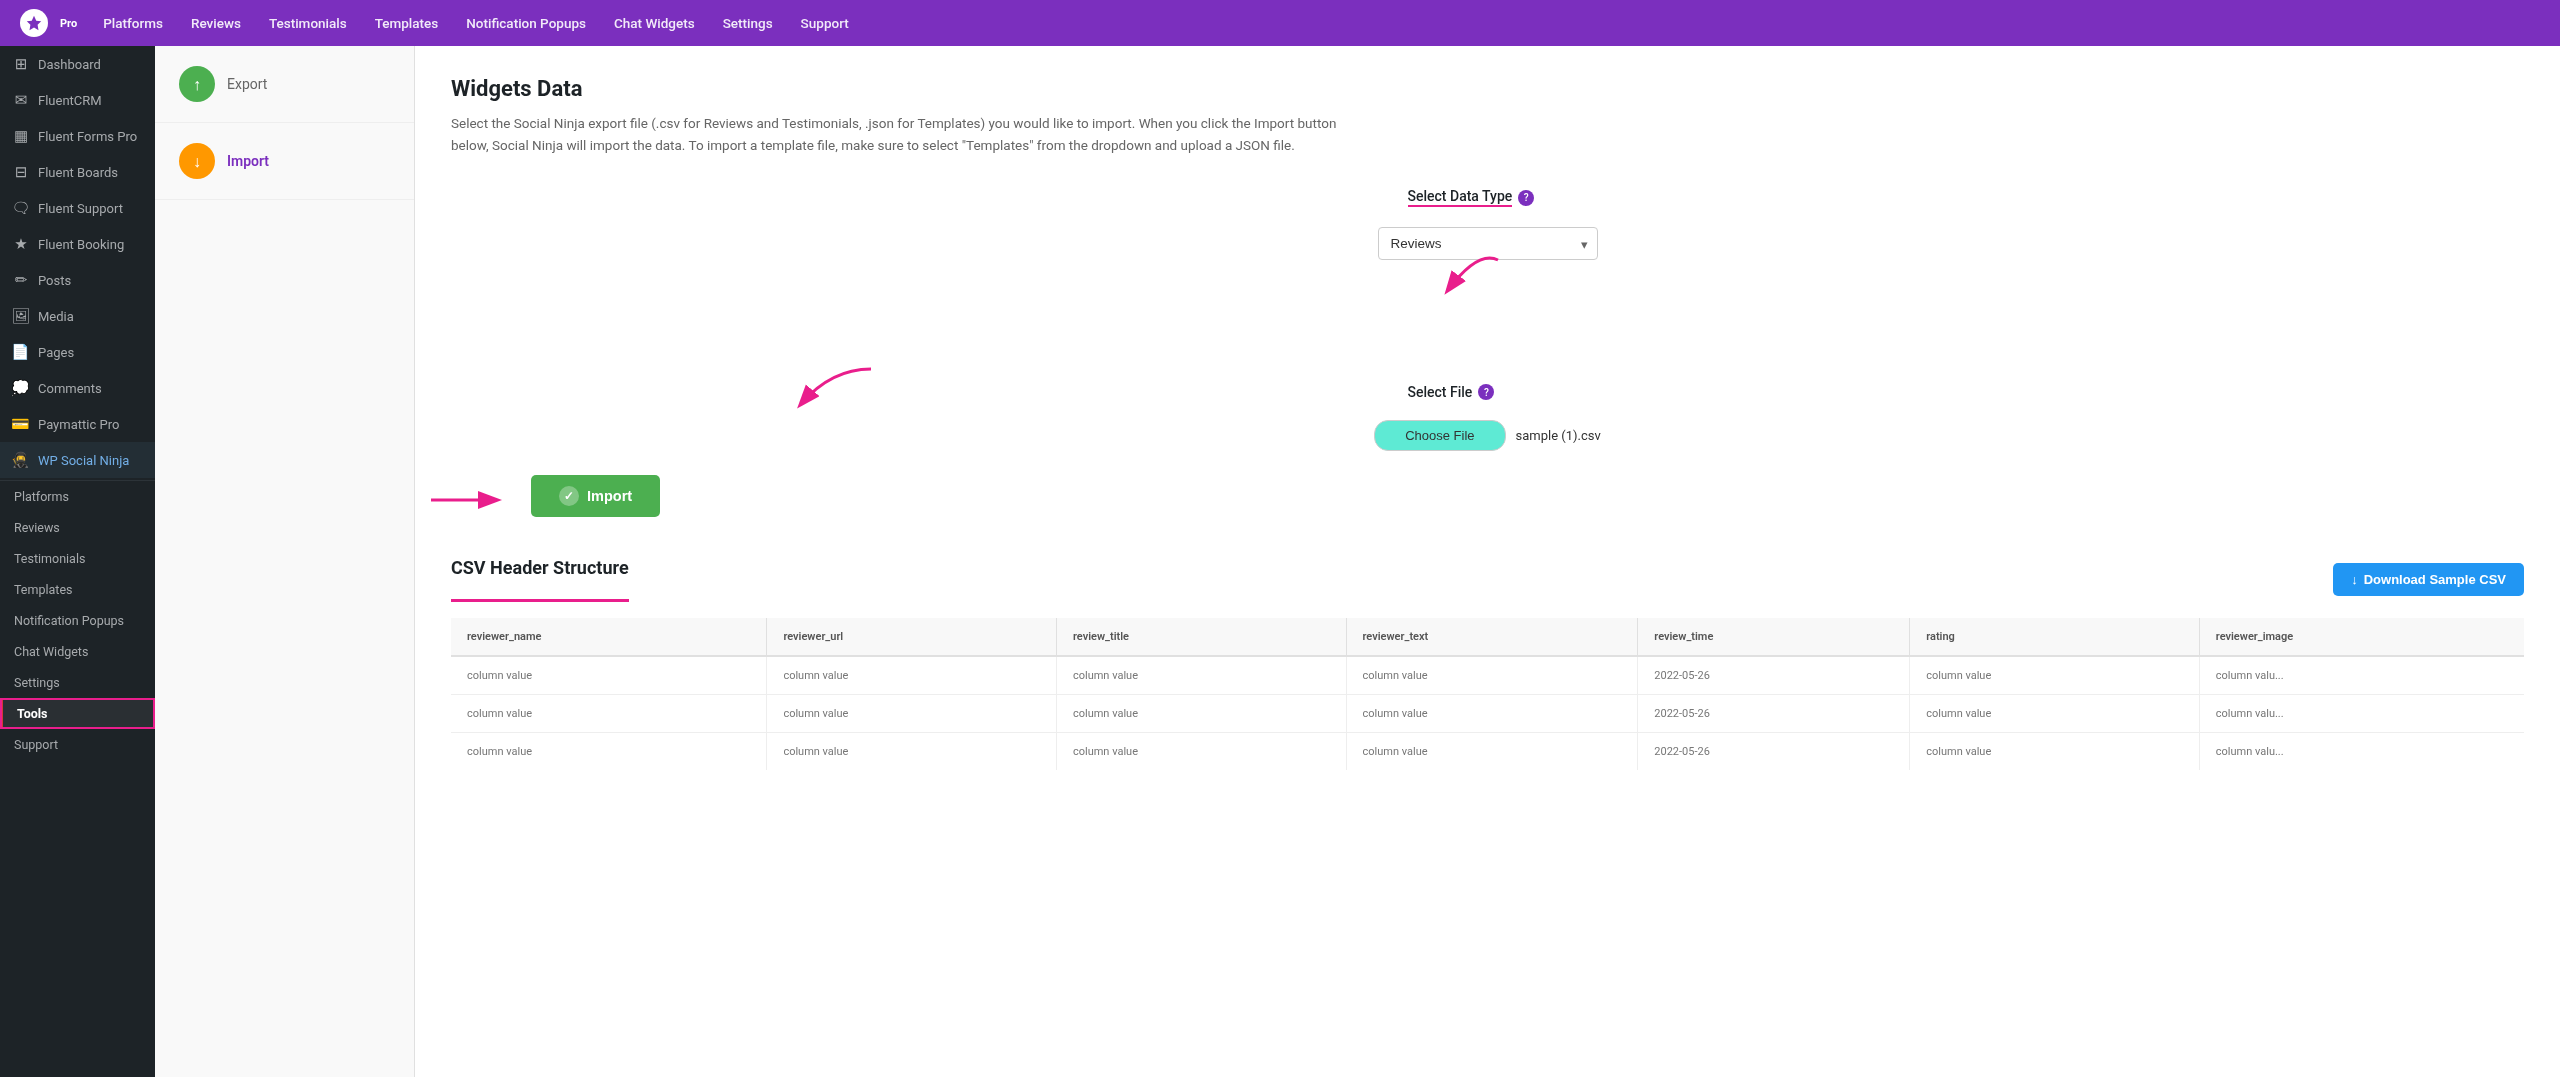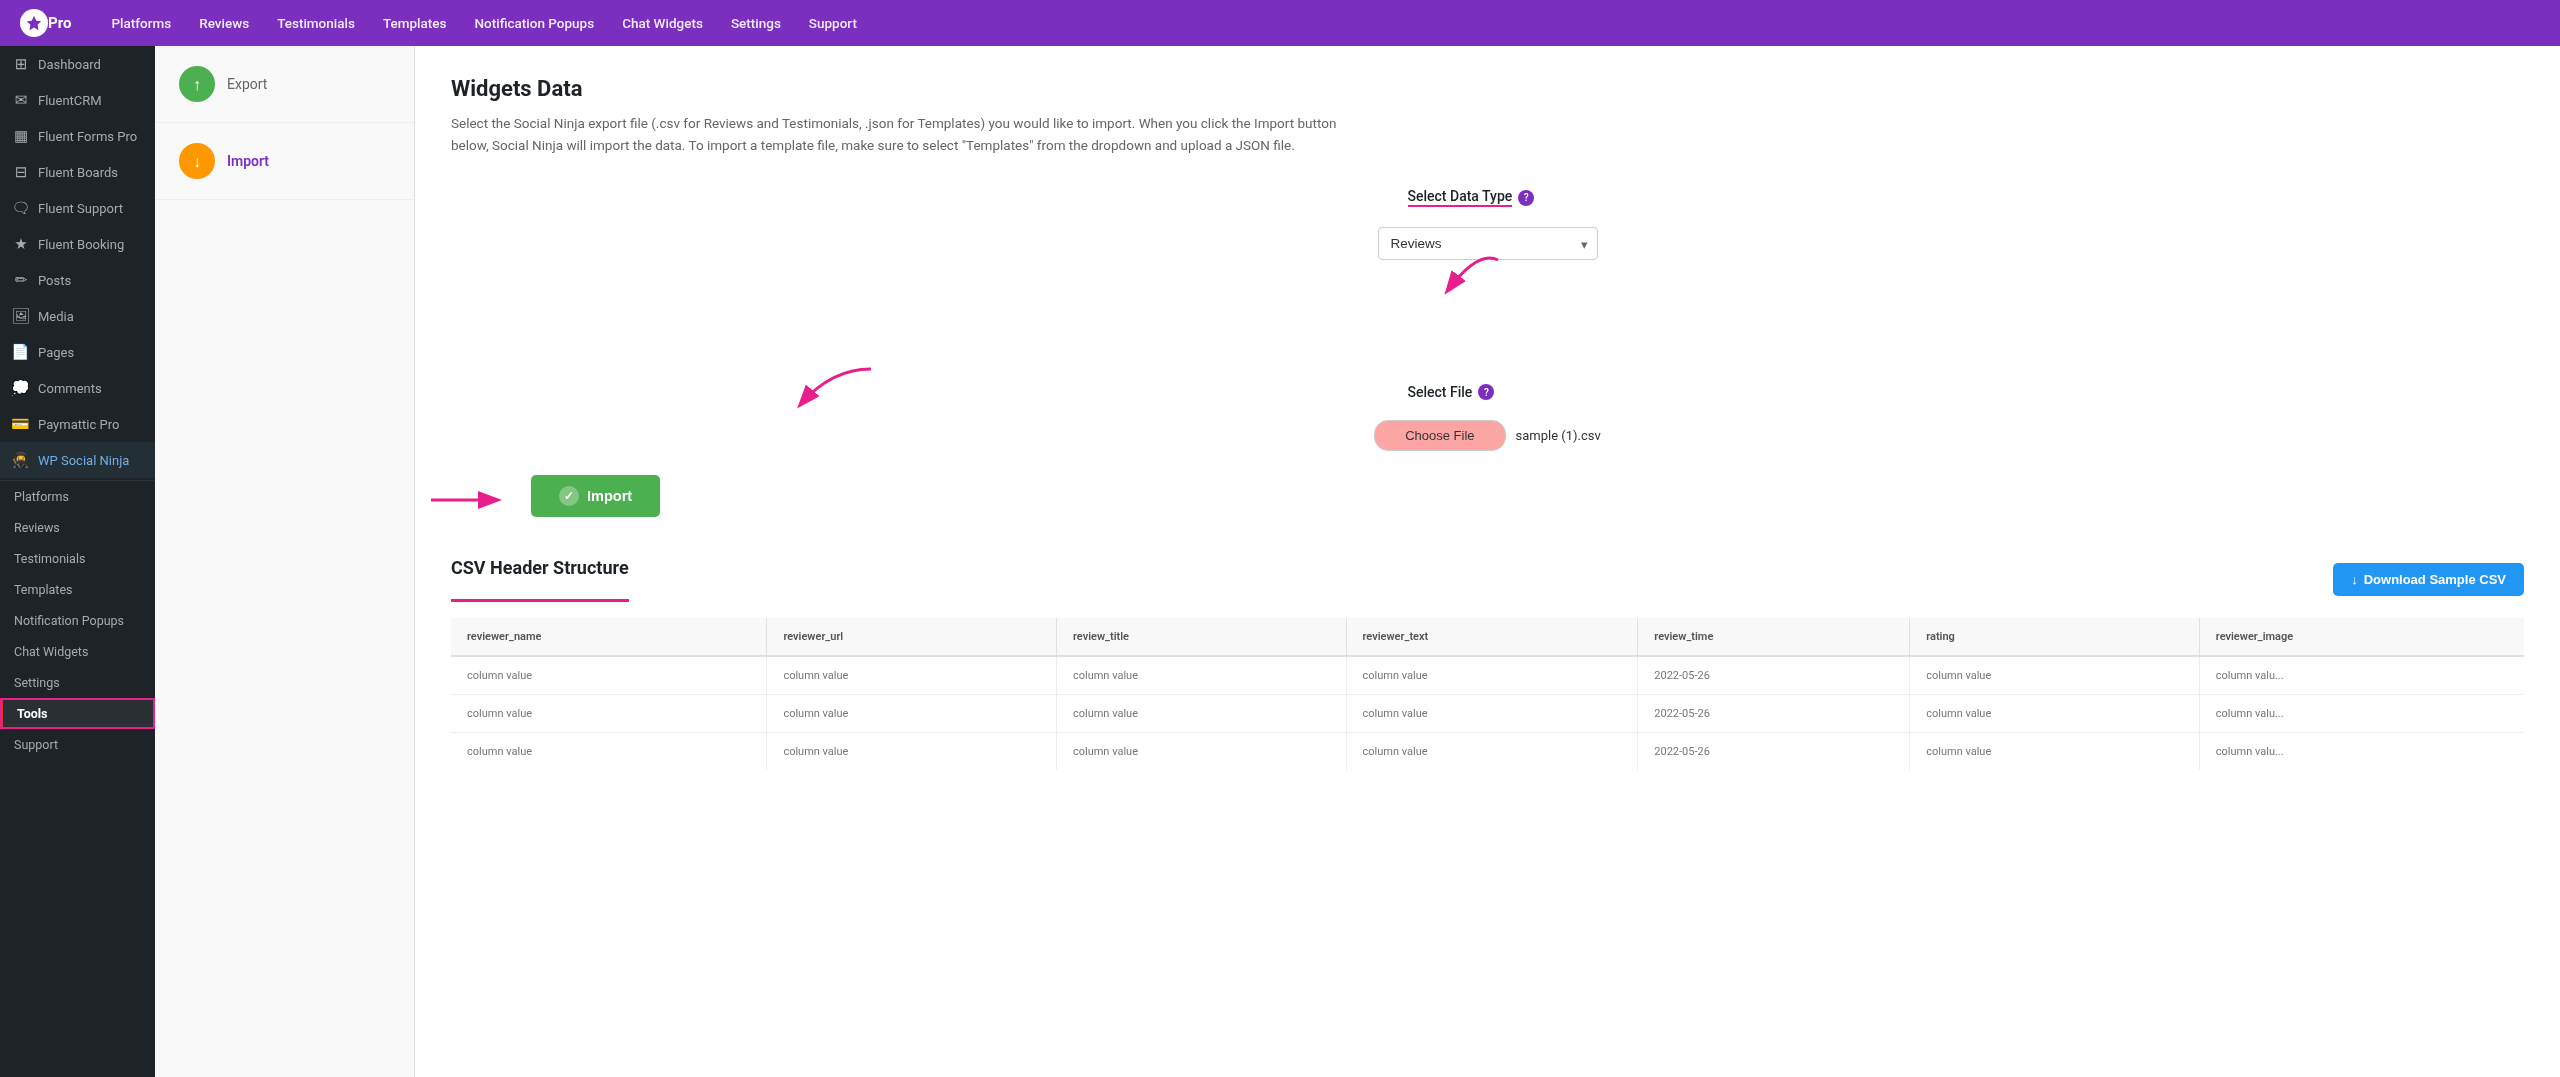--- a/index.html
+++ b/index.html
@@ -10,25 +10,25 @@
       background: #7B2FBE;
       display: flex;
       align-items: center;
       padding: 0 20px;
       height: 46px;
       flex-shrink: 0;
     }
     .top-nav-logo {
       display: flex;
       align-items: center;
-      gap: 0;
+      gap: 12px;
       color: white;
       font-weight: 700;
-      font-size: 15px;
-      margin-right: 28px;
+      font-size: 11px;
+      margin-right: 14px;
       text-decoration: none;
     }
     .logo-icon {
       width: 28px;
       height: 28px;
       background: white;
       border-radius: 50%;
       display: flex;
       align-items: center;
       justify-content: center;
@@ -211,21 +211,21 @@
     }
 
     .file-input-group {
       display: flex;
       align-items: center;
       gap: 10px;
     }
     .choose-file-btn {
       padding: 7px 30px;
       border: 1px solid #ccc;
-      background: #fca5a5;
+      background: #5eead4;
       border-radius: 14px;
       cursor: pointer;
       font-size: 13px;
       color: #333;
     }
     .file-name {
       color: #333;
       font-size: 13px;
     }
 

